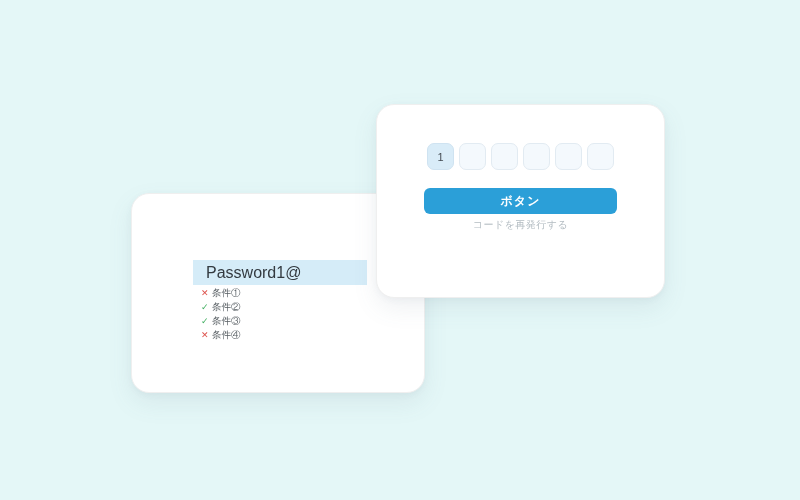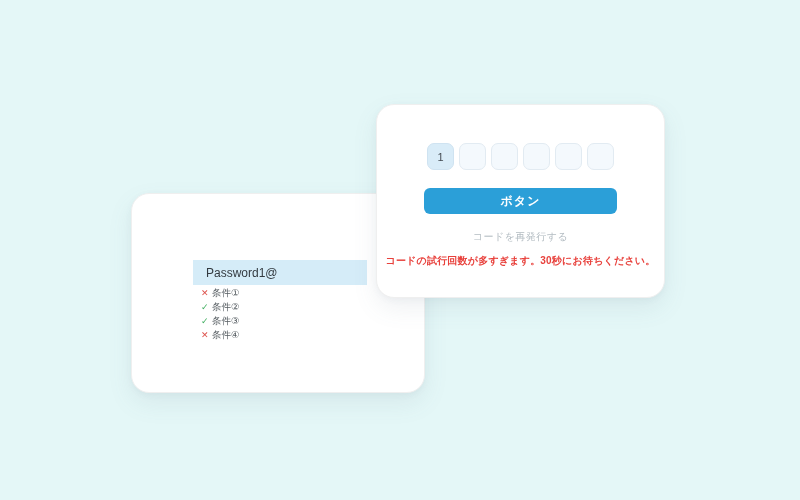--- a/index.html
+++ b/index.html
@@ -25,39 +25,39 @@
   }
   .password-input {
     position: absolute;
     left: 61px; top: 66px;
     width: 174px; height: 25px;
     background: #d5ecf8;
     border: none;
     border-radius: 0;
     display: flex; align-items: center;
     padding-left: 13px;
-    font-size: 12px; color: #333a40;
+    font-size: 16px; color: #333a40;
   }
   .condition-list {
     position: absolute;
     left: 69px; top: 92px;
   }
   .cond-row {
     display: flex; align-items: center;
     height: 14px;
   }
   .cond-icon {
     width: 11px;
     font-size: 9px; font-weight: bold;
     line-height: 1;
     text-align: left;
   }
   .cond-icon[data-status="fail"] { color: #dd524c; }
   .cond-icon[data-status="pass"] { color: #3fae5f; }
-  .cond-label { font-size: 9.5px; color: #555c61; }
+  .cond-label { font-size: 9.5px; color: #555c61; font-family: Liberation Serif, serif; }
 
   
   .code-card {
     left: 376px; top: 104px;
     width: 289px; height: 194px;
     z-index: 2;
     display: flex; flex-direction: column; align-items: center;
   }
   .code-box-row {
     margin-top: 38px;
@@ -82,21 +82,21 @@
     border: none;
     border-radius: 6px;
     color: #ffffff;
     font-family: inherit;
     font-size: 12px; font-weight: bold;
     letter-spacing: 1px;
     display: flex; align-items: center; justify-content: center;
     cursor: pointer;
   }
   .resend-link {
-    margin-top: 16px;
+    margin-top: 4px;
     font-size: 10px;
     color: #b3bcc2;
     letter-spacing: 0.5px;
     cursor: pointer;
   }
   .error-message {
     margin-top: 10px;
     font-size: 10px; font-weight: bold;
     color: #e8413c;
     white-space: nowrap;
@@ -136,14 +136,13 @@
     <div class="code-box"></div>
     <div class="code-box"></div>
     <div class="code-box"></div>
     <div class="code-box"></div>
   </div>
 
   <button class="submit-button">ボタン</button>
 
   <div class="resend-link">コードを再発行する</div>
 
-  <div class="error-message">コードの試行回数が多すぎます。30秒にお待ちください。</div>
 </div>
 
 </body></html>

